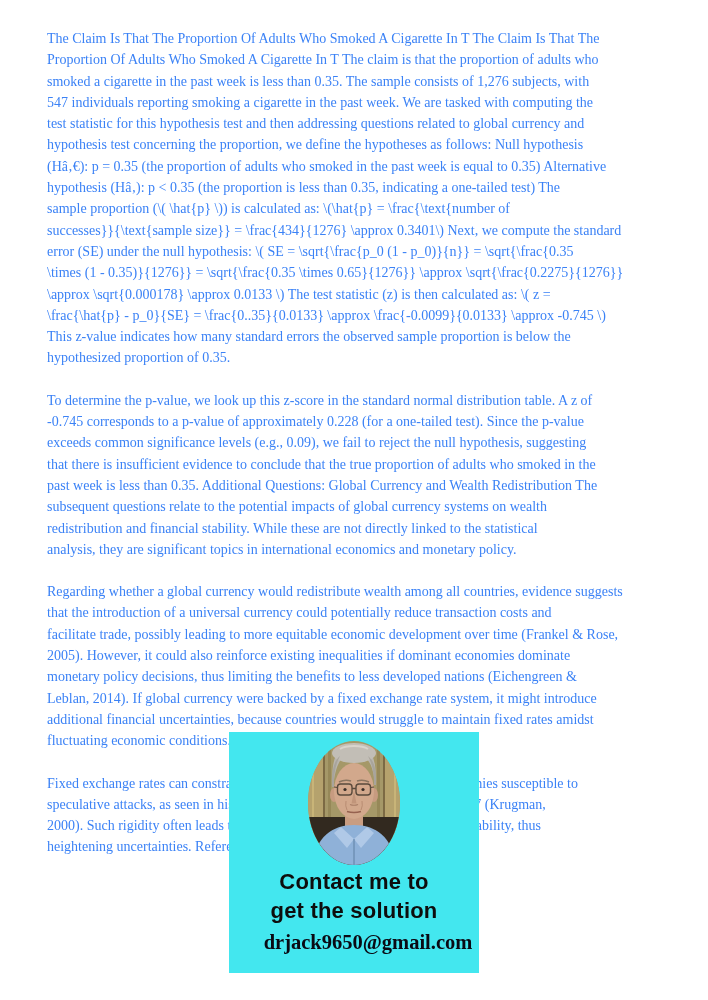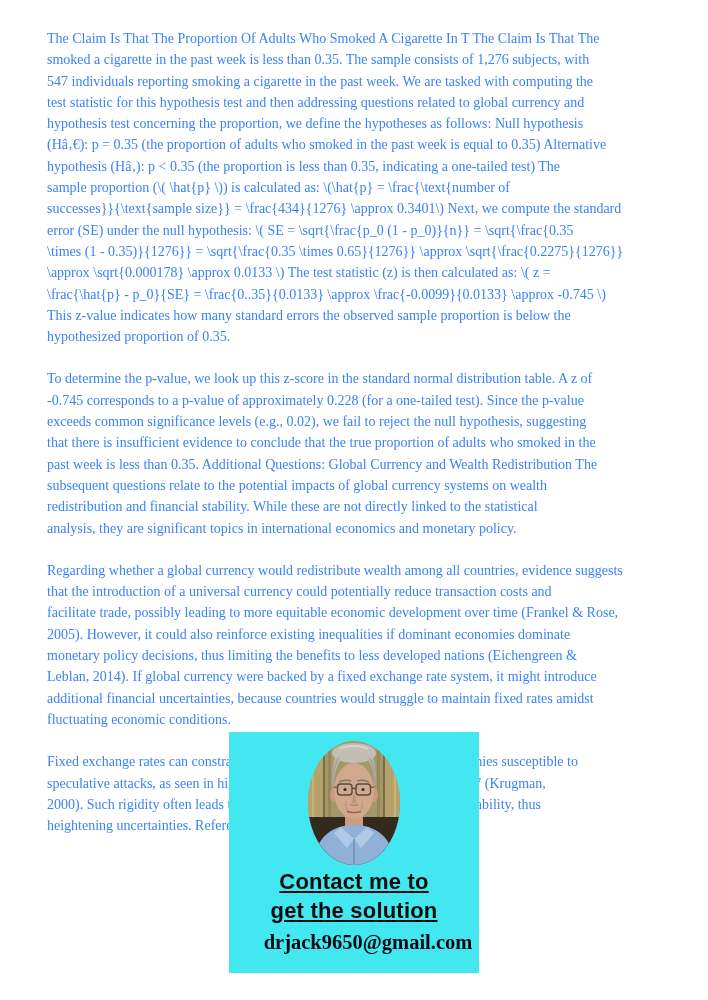--- a/index.html
+++ b/index.html
@@ -35,57 +35,57 @@
     overflow: hidden;
   }
   .photo svg { display: block; width: 92px; height: 124px; }
   .msg {
     font-family: "Liberation Sans", sans-serif;
     font-weight: bold;
     font-size: 22px;
     line-height: 29px;
     color: #0d0d0d;
     letter-spacing: 0.2px;
-    text-decoration: underline;
   }
   .email {
     font-family: "Liberation Serif", serif;
     font-weight: bold;
     font-size: 20.5px;
     line-height: 26px;
     margin-top: 4px;
     color: #0a0a14;
     margin-left: 28px;
   }
 </style>
 </head>
 <body>
 
 <div class="doc">
   <div class="para">
       <div class="line">The Claim Is That The Proportion Of Adults Who Smoked A Cigarette In T The Claim Is That The</div>
+      <div class="line">Proportion Of Adults Who Smoked A Cigarette In T The claim is that the proportion of adults who</div>
       <div class="line">smoked a cigarette in the past week is less than 0.35. The sample consists of 1,276 subjects, with</div>
       <div class="line">547 individuals reporting smoking a cigarette in the past week. We are tasked with computing the</div>
       <div class="line">test statistic for this hypothesis test and then addressing questions related to global currency and</div>
       <div class="line">hypothesis test concerning the proportion, we define the hypotheses as follows: Null hypothesis</div>
       <div class="line">(Hâ‚€): p = 0.35 (the proportion of adults who smoked in the past week is equal to 0.35) Alternative</div>
       <div class="line">hypothesis (Hâ‚): p &lt; 0.35 (the proportion is less than 0.35, indicating a one-tailed test) The</div>
       <div class="line">sample proportion (\( \hat{p} \)) is calculated as: \(\hat{p} = \frac{\text{number of</div>
       <div class="line">successes}}{\text{sample size}} = \frac{434}{1276} \approx 0.3401\) Next, we compute the standard</div>
       <div class="line">error (SE) under the null hypothesis: \( SE = \sqrt{\frac{p_0 (1 - p_0)}{n}} = \sqrt{\frac{0.35</div>
       <div class="line">\times (1 - 0.35)}{1276}} = \sqrt{\frac{0.35 \times 0.65}{1276}} \approx \sqrt{\frac{0.2275}{1276}}</div>
       <div class="line">\approx \sqrt{0.000178} \approx 0.0133 \) The test statistic (z) is then calculated as: \( z =</div>
       <div class="line">\frac{\hat{p} - p_0}{SE} = \frac{0..35}{0.0133} \approx \frac{-0.0099}{0.0133} \approx -0.745 \)</div>
       <div class="line">This z-value indicates how many standard errors the observed sample proportion is below the</div>
       <div class="line">hypothesized proportion of 0.35.</div>
     </div>
   <div class="para">
       <div class="line">To determine the p-value, we look up this z-score in the standard normal distribution table. A z of</div>
       <div class="line">-0.745 corresponds to a p-value of approximately 0.228 (for a one-tailed test). Since the p-value</div>
-      <div class="line">exceeds common significance levels (e.g., 0.02), we fail to reject the null hypothesis, suggesting</div>
+      <div class="line">exceeds common significance levels (e.g., 0.09), we fail to reject the null hypothesis, suggesting</div>
       <div class="line">that there is insufficient evidence to conclude that the true proportion of adults who smoked in the</div>
       <div class="line">past week is less than 0.35. Additional Questions: Global Currency and Wealth Redistribution The</div>
       <div class="line">subsequent questions relate to the potential impacts of global currency systems on wealth</div>
       <div class="line">redistribution and financial stability. While these are not directly linked to the statistical</div>
       <div class="line">analysis, they are significant topics in international economics and monetary policy.</div>
     </div>
   <div class="para">
       <div class="line">Regarding whether a global currency would redistribute wealth among all countries, evidence suggests</div>
       <div class="line">that the introduction of a universal currency could potentially reduce transaction costs and</div>
       <div class="line">facilitate trade, possibly leading to more equitable economic development over time (Frankel &amp; Rose,</div>

